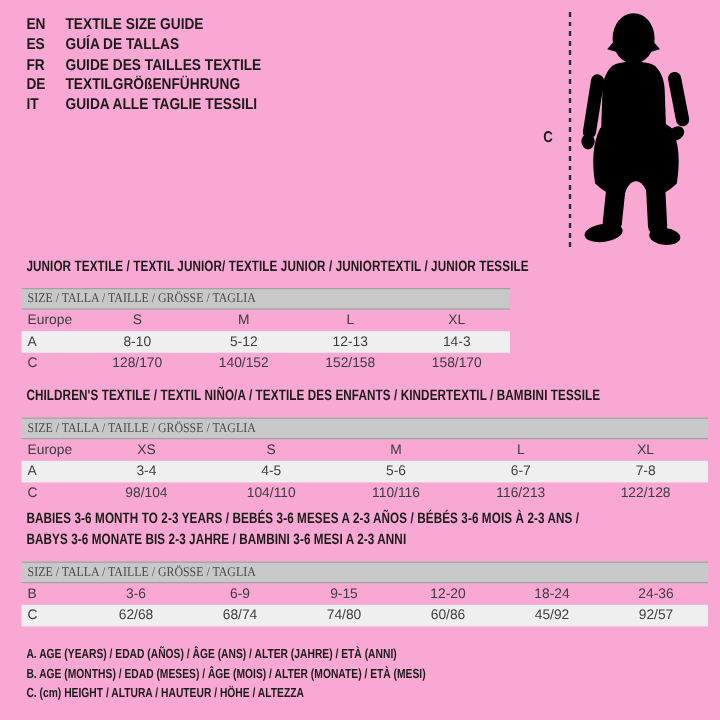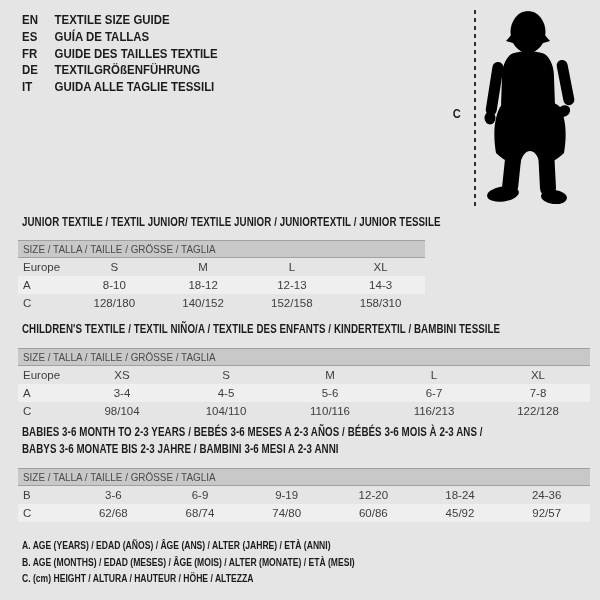--- a/index.html
+++ b/index.html
@@ -11,21 +11,21 @@
     --bar-text:#4a4a4a;
     --silhouette:#000000;
   }
   *{margin:0;padding:0;box-sizing:border-box;}
   html,body{background:#ffffff;}
   body{
     width:600px;height:600px;position:relative;overflow:hidden;
     font-family:"Liberation Sans","DejaVu Sans",sans-serif;
     -webkit-font-smoothing:antialiased;
   }
-  .page{position:absolute;inset:0;background:#e5e5e5;}
+  .page{position:absolute;inset:0;background:#f9a8d4;}
 
   
   .lang-block{
     position:absolute;left:22px;top:12px;
     display:grid;grid-template-columns:37px auto;
     font-weight:700;font-size:13px;line-height:16.8px;color:var(--title-text);
     transform:scaleX(.88);transform-origin:0 0;white-space:nowrap;
   }
 
   
@@ -54,21 +54,21 @@
   
   .size-table{position:absolute;left:18px;color:var(--table-text);}
   .size-table.t1{top:240px;width:407px;}
   .size-table.t2{top:348px;width:572px;}
   .size-table.t3{top:468px;width:572px;}
   .size-bar{
     height:18px;background:var(--size-bar-bg);
     border-top:1px solid var(--size-bar-border);
     border-bottom:1px solid var(--size-bar-border);
     display:flex;align-items:center;padding-left:5px;
-    font-size:11px;color:var(--bar-text);
+    font-size:11px;color:var(--bar-text);font-family:Liberation Serif, serif;
   }
   .size-bar span{display:inline-block;transform:scaleX(.9);transform-origin:0 50%;white-space:nowrap;}
   .trow{display:grid;height:18px;align-items:center;font-size:11.5px;}
   .t1 .trow{grid-template-columns:52px repeat(4,1fr);}
   .t2 .trow{grid-template-columns:52px repeat(5,1fr);}
   .t3 .trow{grid-template-columns:52px repeat(6,1fr);}
   .trow>div{text-align:center;}
   .trow>div:first-child{text-align:left;padding-left:5px;}
   .trow.alt{background:var(--zebra-row-bg);}
 
@@ -127,30 +127,30 @@
     <div class="trow">
       <div>Europe</div>
       <div>S</div>
       <div>M</div>
       <div>L</div>
       <div>XL</div>
     </div>
     <div class="trow alt">
       <div>A</div>
       <div>8-10</div>
-      <div>18-12</div>
+      <div>5-12</div>
       <div>12-13</div>
       <div>14-3</div>
     </div>
     <div class="trow">
       <div>C</div>
-      <div>128/180</div>
+      <div>128/170</div>
       <div>140/152</div>
       <div>152/158</div>
-      <div>158/310</div>
+      <div>158/170</div>
     </div>
   </div>
 
   <div class="ttl ttl-2">
     <div>CHILDREN'S TEXTILE / TEXTIL NIÑO/A / TEXTILE DES ENFANTS / KINDERTEXTIL / BAMBINI TESSILE</div>
   </div>
   <div class="size-table t2">
     <div class="size-bar">
       <span>SIZE / TALLA / TAILLE / GRÖSSE / TAGLIA</span>
     </div>
@@ -185,21 +185,21 @@
     <div>BABYS 3-6 MONATE BIS 2-3 JAHRE / BAMBINI 3-6 MESI A 2-3 ANNI</div>
   </div>
   <div class="size-table t3">
     <div class="size-bar">
       <span>SIZE / TALLA / TAILLE / GRÖSSE / TAGLIA</span>
     </div>
     <div class="trow">
       <div>B</div>
       <div>3-6</div>
       <div>6-9</div>
-      <div>9-19</div>
+      <div>9-15</div>
       <div>12-20</div>
       <div>18-24</div>
       <div>24-36</div>
     </div>
     <div class="trow alt">
       <div>C</div>
       <div>62/68</div>
       <div>68/74</div>
       <div>74/80</div>
       <div>60/86</div>

